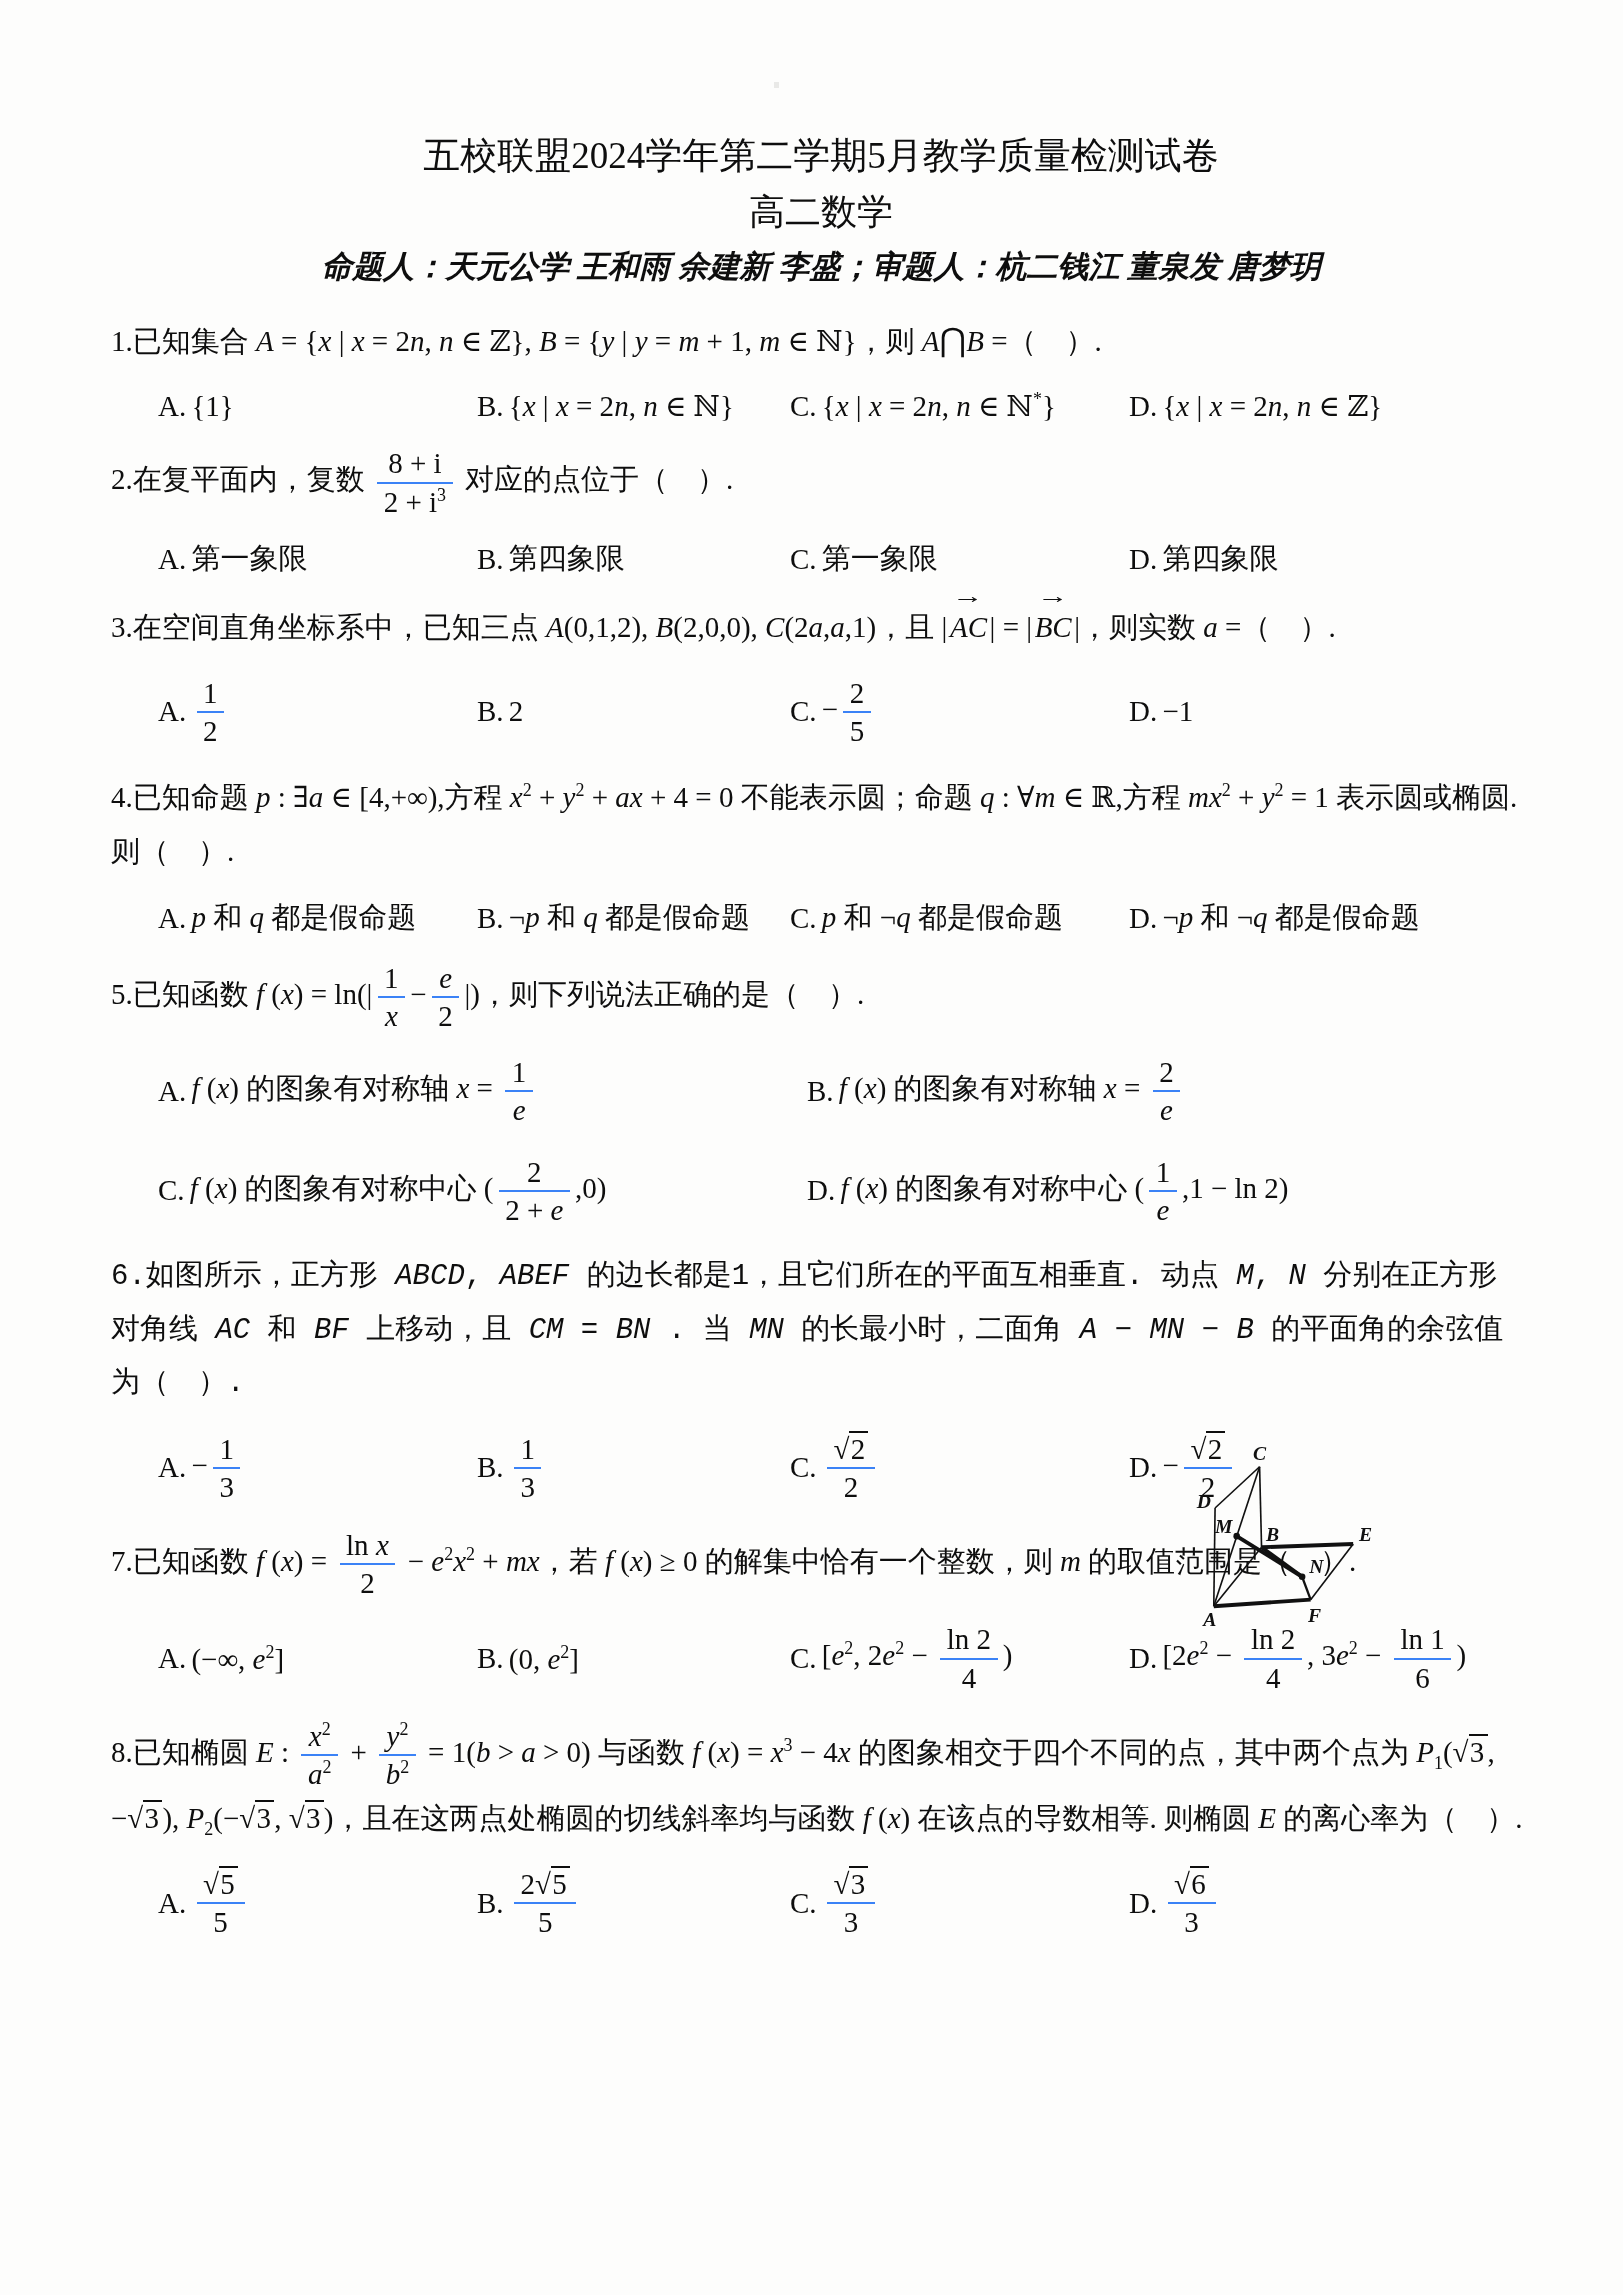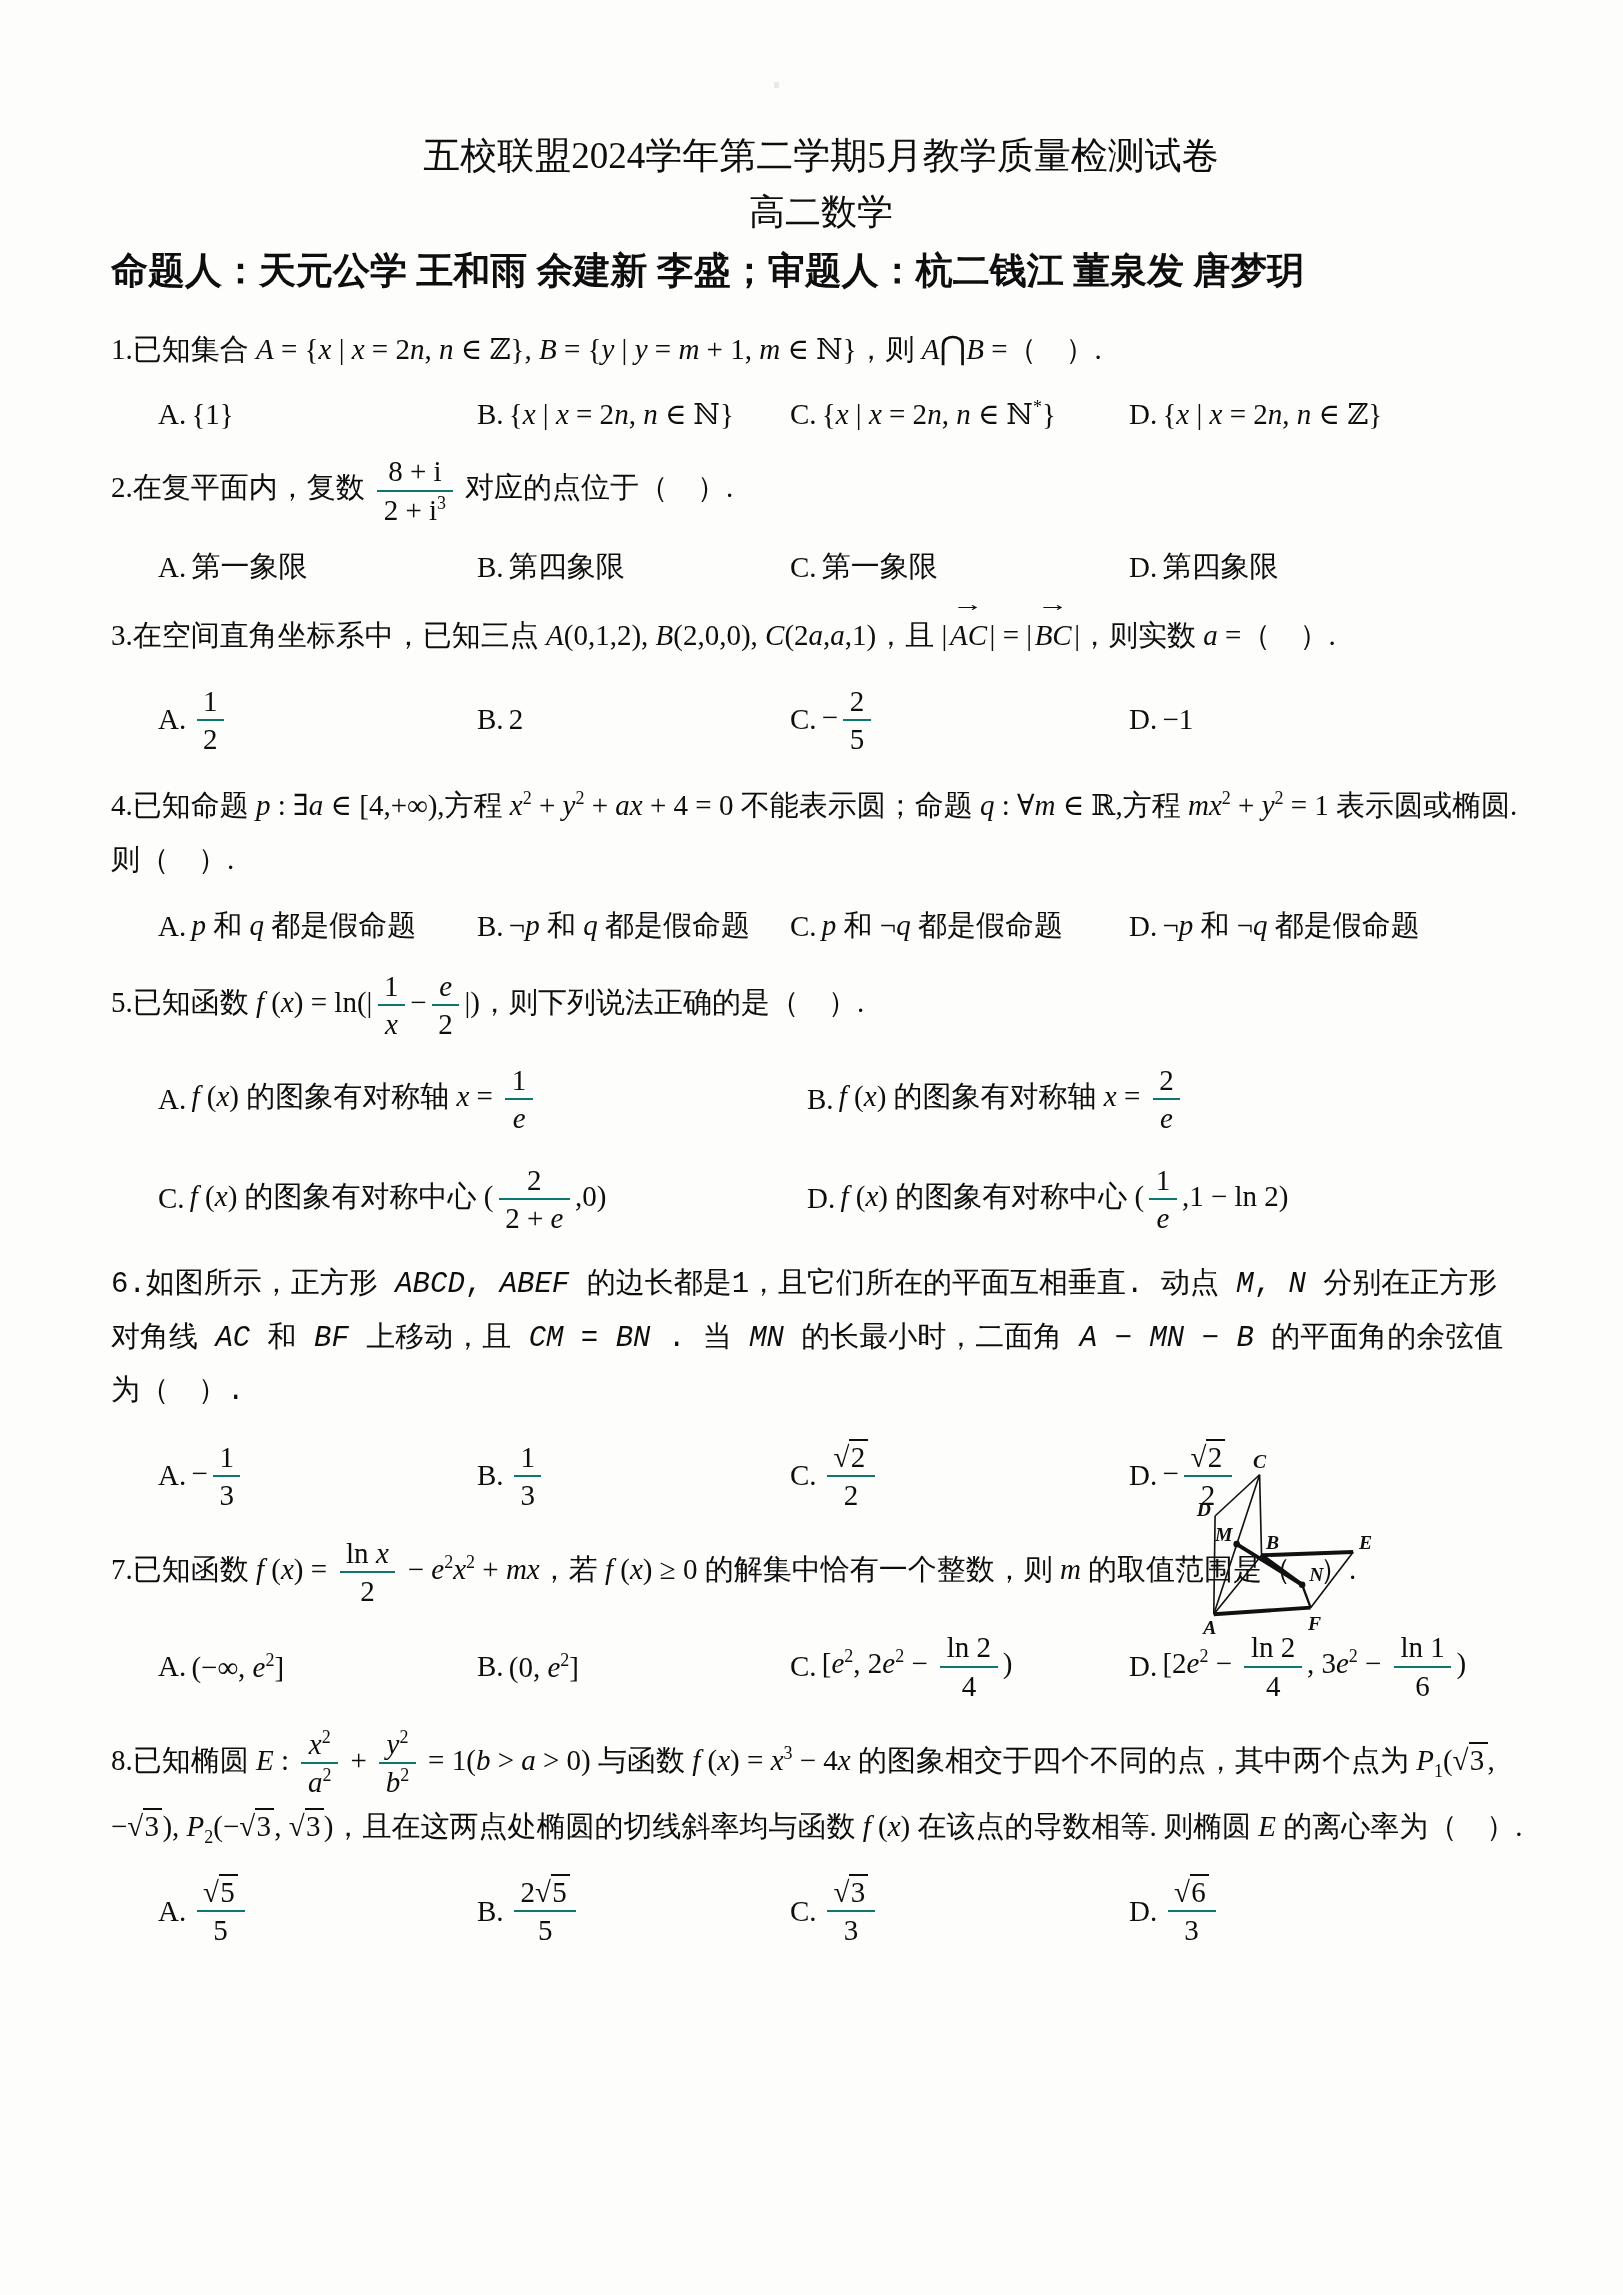--- a/index.html
+++ b/index.html
@@ -5,34 +5,34 @@
   html,body{margin:0;padding:0;}
   body{
     width:1623px;height:2295px;
     background:#fdfdfc;color:#0e0e0e;
     font-family:"Liberation Serif","DejaVu Serif",serif;
     font-size:29px;overflow:hidden;position:relative;
   }
   .content{padding:131px 92px 0 111px;}
   .title{font-size:37px;font-weight:400;text-align:center;margin:0 0 6.5px;}
   .subtitle{font-size:36px;font-weight:400;text-align:center;margin:0 0 9.2px;}
-  .authors{font-size:37px;font-weight:700;margin:0 0 9.2px;}
+  .authors{font-size:31px;font-weight:700;text-align:center;margin:0 0 9.2px;font-style:italic;}
   .section{font-size:29.4px;font-weight:600;margin:0 0 6.5px;}
   .q{margin-top:22px;}
   .stem{margin:0;line-height:1.85;}
   .opts{display:grid;margin-top:19.6px;padding-left:47px;row-gap:25px;align-items:center;}
   .c4{grid-template-columns:319px 313px 339px 1fr;}
   .c2{grid-template-columns:649px 1fr;}
   .opt{display:flex;align-items:center;}
   .olab{margin-right:5.2px;}
   i{font-style:italic;}
   sup{font-size:0.62em;}
   sub{font-size:0.62em;}
   .frac{display:inline-flex;flex-direction:column;vertical-align:middle;text-align:center;margin:0 5.2px;line-height:1.25;}
-  .fn{border-bottom:2px solid #0f766e;padding:0 6.5px;}
+  .fn{border-bottom:2px solid #3b82f6;padding:0 6.5px;}
   .fd{padding:0 6.5px;}
   .ro{border-top:2px solid #0e0e0e;padding:0 3.3px 0 1.3px;}
   .vec{display:inline-block;position:relative;margin:0 2.6px;}
   .va{position:absolute;left:50%;transform:translateX(-50%) scaleX(1.5);top:-0.72em;font-size:0.72em;line-height:1;font-style:normal;}
   .cap{font-size:1.12em;}
   .q6wrap{position:relative;}
   .fig{position:absolute;right:147px;top:186px;width:203px;height:216px;}
   .artifact{position:absolute;left:774px;top:82px;width:4.6px;height:5.9px;background:#e9e9e7;}
 </style>
 </head>

